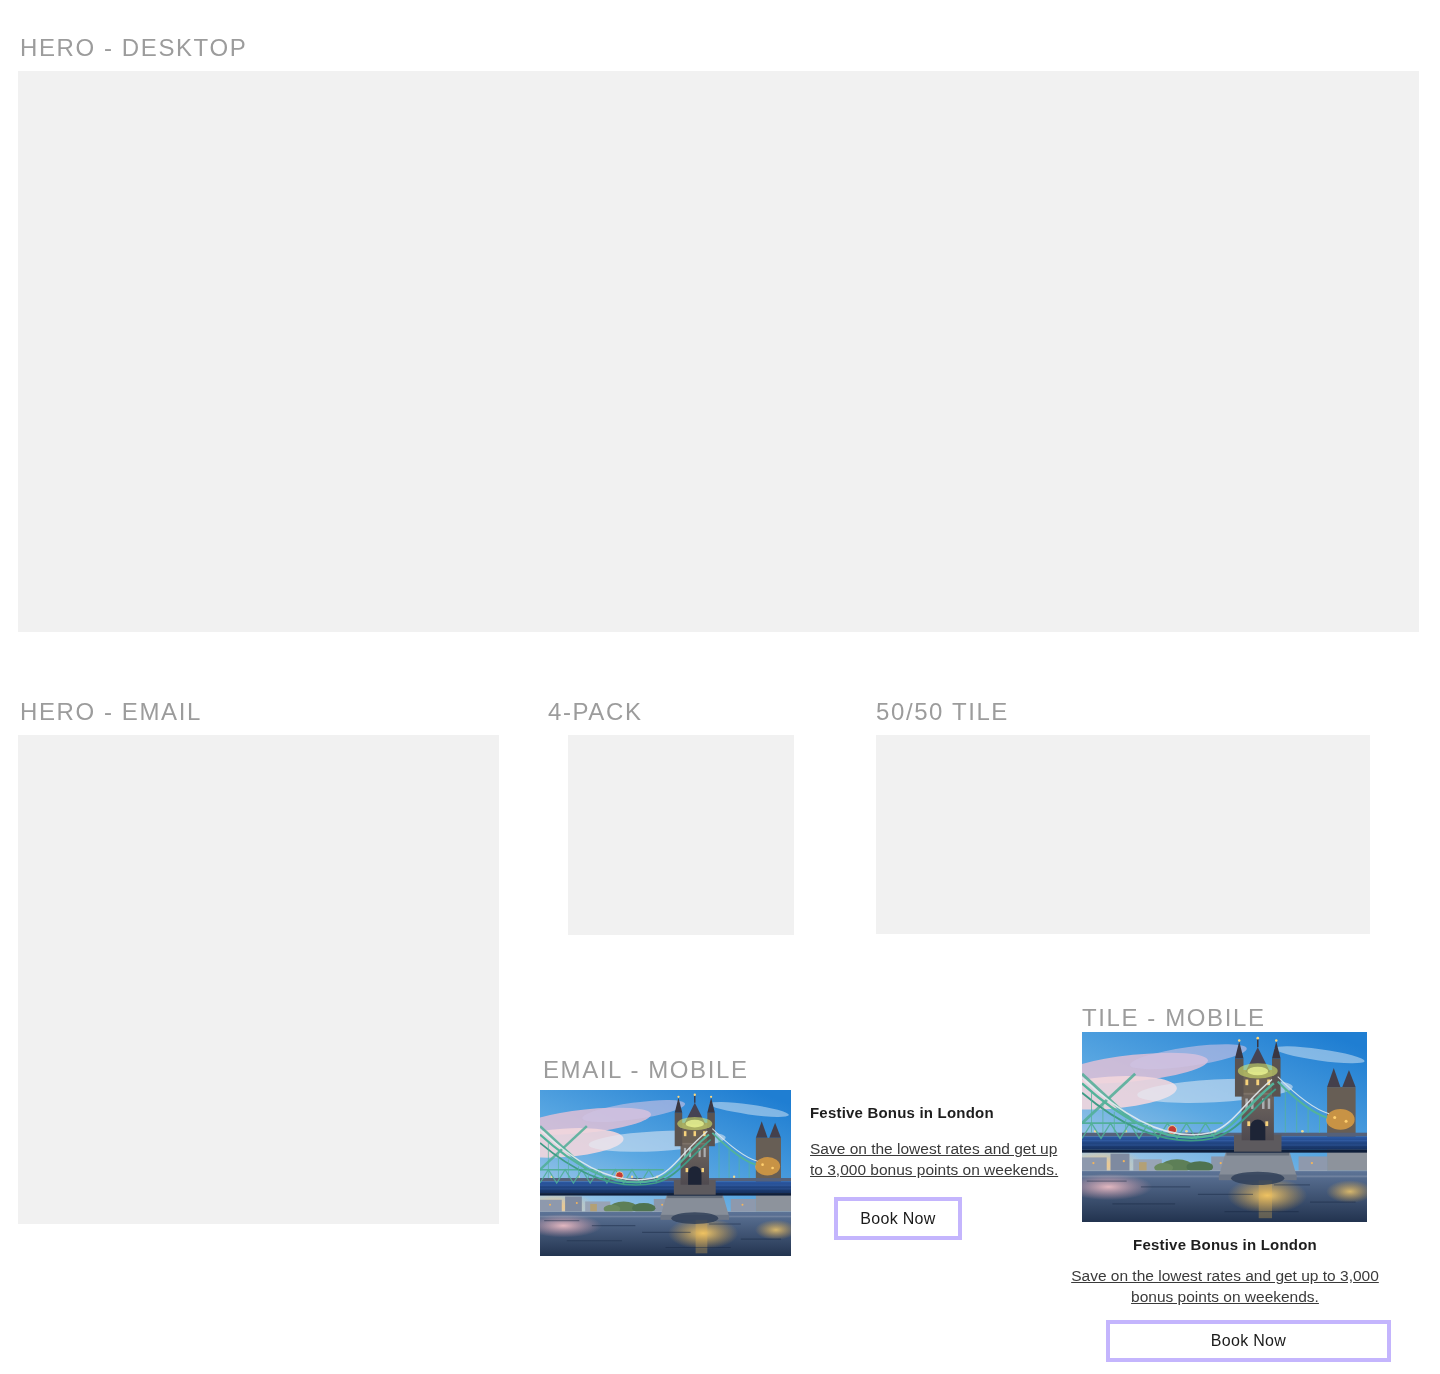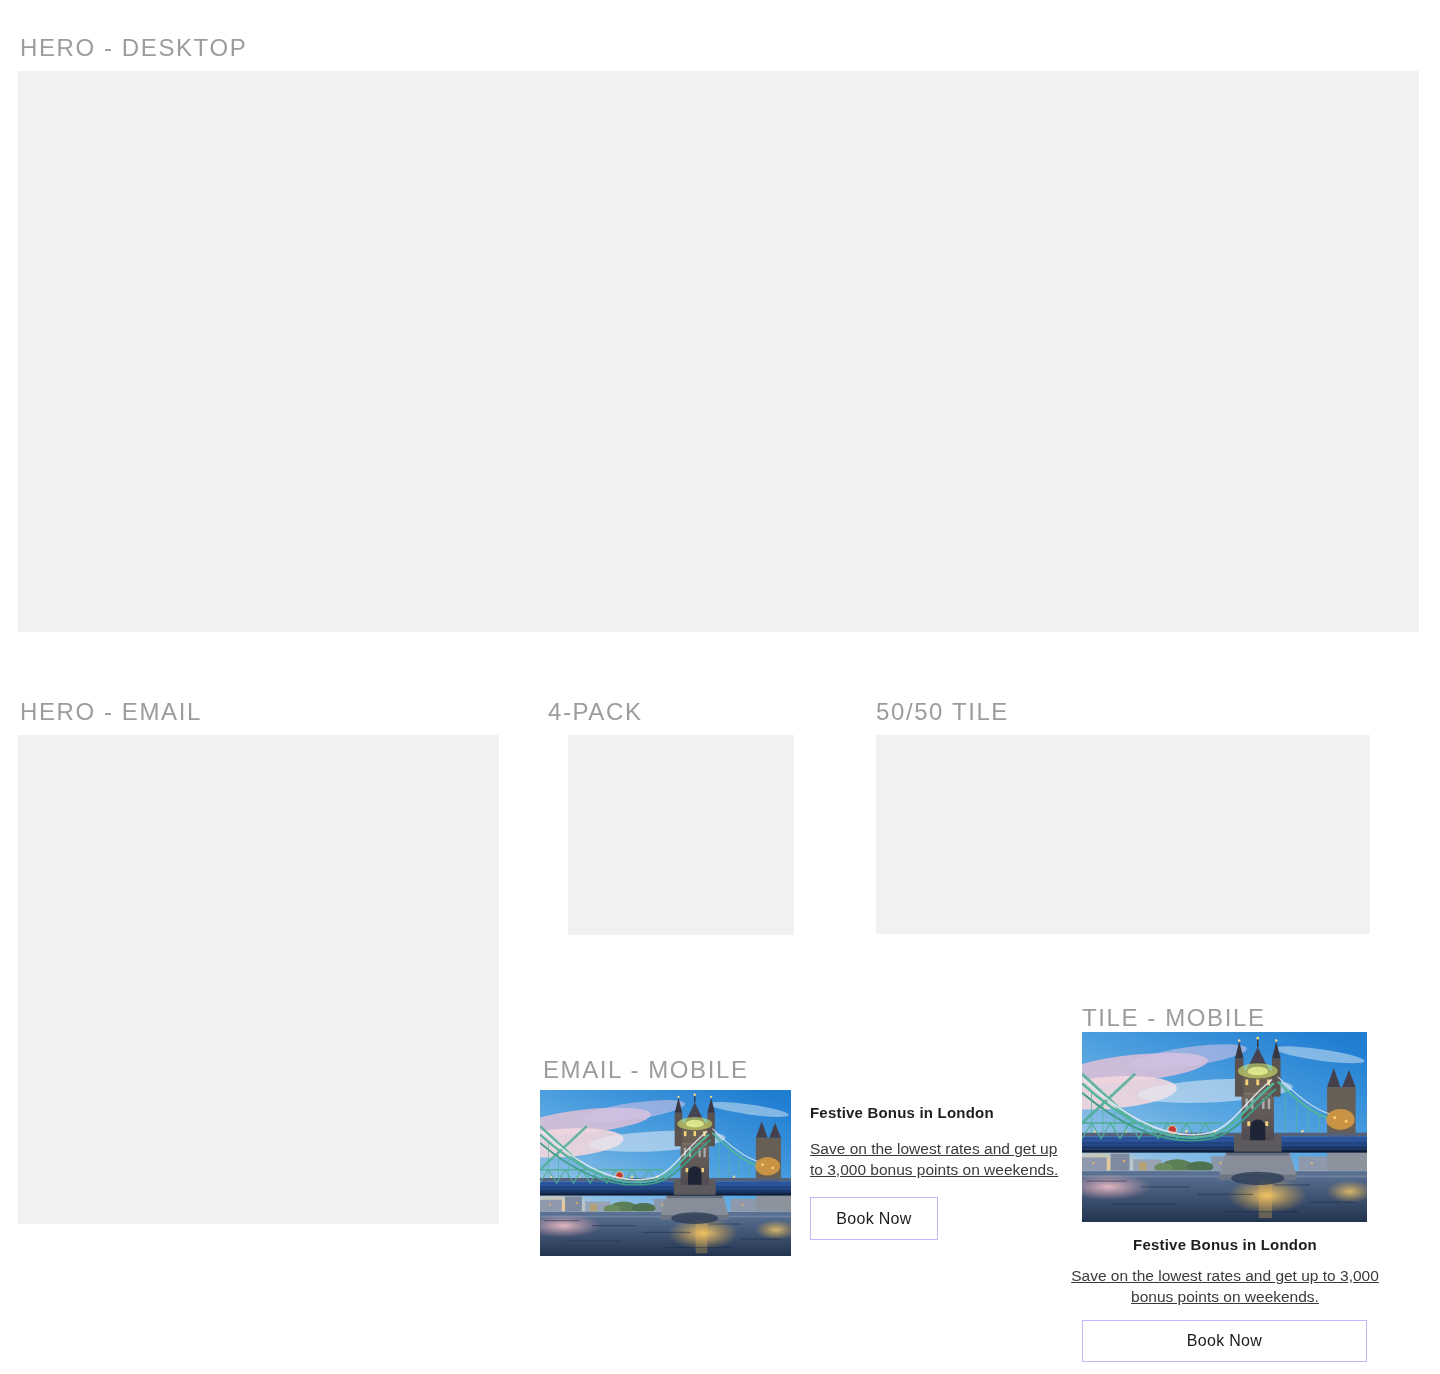--- a/index.html
+++ b/index.html
@@ -37,27 +37,28 @@
     line-height:1.34;
     text-decoration:underline;
   }
   .cta-button{
     position:absolute;
     display:flex;
     align-items:center;
     justify-content:center;
     box-sizing:border-box;
     background:#ffffff;
-    border:1px solid #c4b5fd;
+    border:4px solid #c4b5fd;
     font-family:inherit;
     font-size:16px;
     color:#1b1b1b;
     letter-spacing:.3px;
     cursor:pointer;
     padding:0;
+    margin-left:24px;
   }
   .centered{text-align:center;}
 </style>
 </head>
 <body>
 
 <div class="canvas">
 
   <svg width="0" height="0" style="position:absolute" aria-hidden="true">
     <defs>

